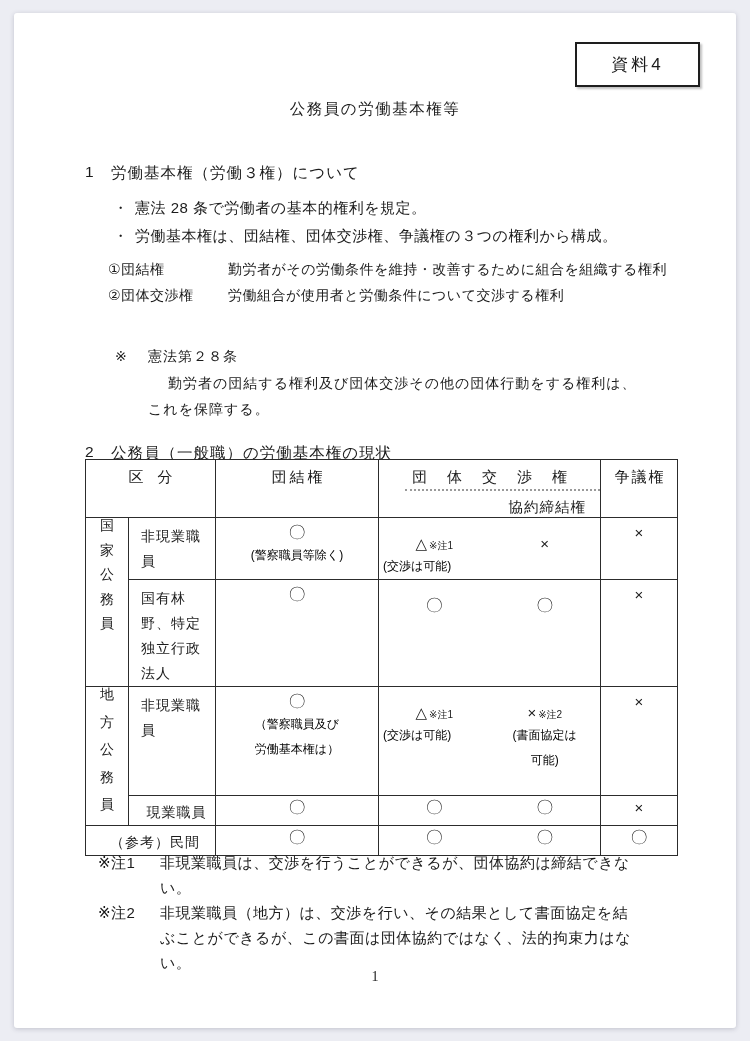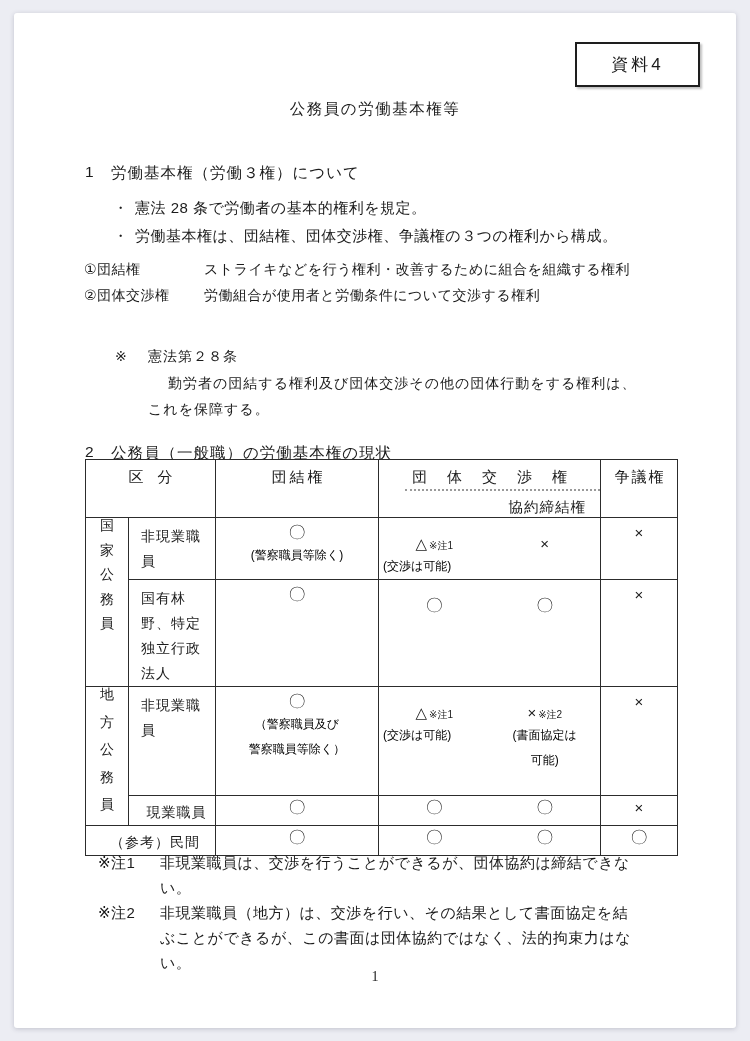--- a/index.html
+++ b/index.html
@@ -30,21 +30,21 @@
   }
   .heading { position:absolute; left:71px; font-size:15.5px; font-weight:500; letter-spacing:1px; display:flex; }
   .heading .h-num { width:26px; }
   .sec1-heading { top:150px; }
   .sec2-heading { top:430px; }
   
   .bullets { position:absolute; left:99px; top:181px; font-size:15px; letter-spacing:.5px; }
   .bullet { display:flex; line-height:28px; }
   .bullet .b-dot { width:22px; }
   
-  .items { position:absolute; left:70px; top:243px; font-size:14px; letter-spacing:.5px; }
+  .items { position:absolute; left:94px; top:243px; font-size:14px; letter-spacing:.5px; }
   .item { display:flex; line-height:26px; }
   .item .term { width:120px; }
   
   .law-note { position:absolute; left:101px; top:330px; font-size:14px; letter-spacing:1px; line-height:26.5px; }
   .law-note .ln1 { display:flex; }
   .law-note .ln1 .marker { width:33px; }
   .law-note .ln2 { margin-left:53px; }
   .law-note .ln3 { margin-left:33px; }
   
   table.rights-table {
@@ -120,21 +120,21 @@
     </div>
     <div class="bullet">
       <span class="b-dot">・</span>
       <span>労働基本権は、団結権、団体交渉権、争議権の３つの権利から構成。</span>
     </div>
   </div>
 
   <div class="items">
     <div class="item">
       <span class="term">①団結権</span>
-      <span>ストライキなどを行う権利・改善するために組合を組織する権利</span>
+      <span>勤労者がその労働条件を維持・改善するために組合を組織する権利</span>
     </div>
     <div class="item">
       <span class="term">②団体交渉権</span>
       <span>労働組合が使用者と労働条件について交渉する権利</span>
     </div>
   </div>
 
   <div class="law-note">
     <div class="ln1">
       <span class="marker">※</span>
@@ -227,21 +227,21 @@
               <span class="vchar">方</span>
               <span class="vchar">公</span>
               <span class="vchar">務</span>
               <span class="vchar">員</span>
             </div>
       </td>
       <td class="cat">非現業職員</td>
       <td class="sym-cell">
         <div class="sym">〇</div>
         <div class="tnote note-center">（警察職員及び</div>
-        <div class="tnote note-center">警察職員等除く）</div>
+        <div class="tnote note-center">労働基本権は）</div>
       </td>
       <td class="duo-cell">
         <div class="duo">
           <div class="sub">
             <div><span class="sym-tri">△</span><span class="ref">※注1</span></div>
             <div class="tnote note-left">(交渉は可能)</div>
           </div>
           <div class="sub">
             <div><span class="sym-x">×</span><span class="ref">※注2</span></div>
             <div class="tnote note-center">(書面協定は</div>

